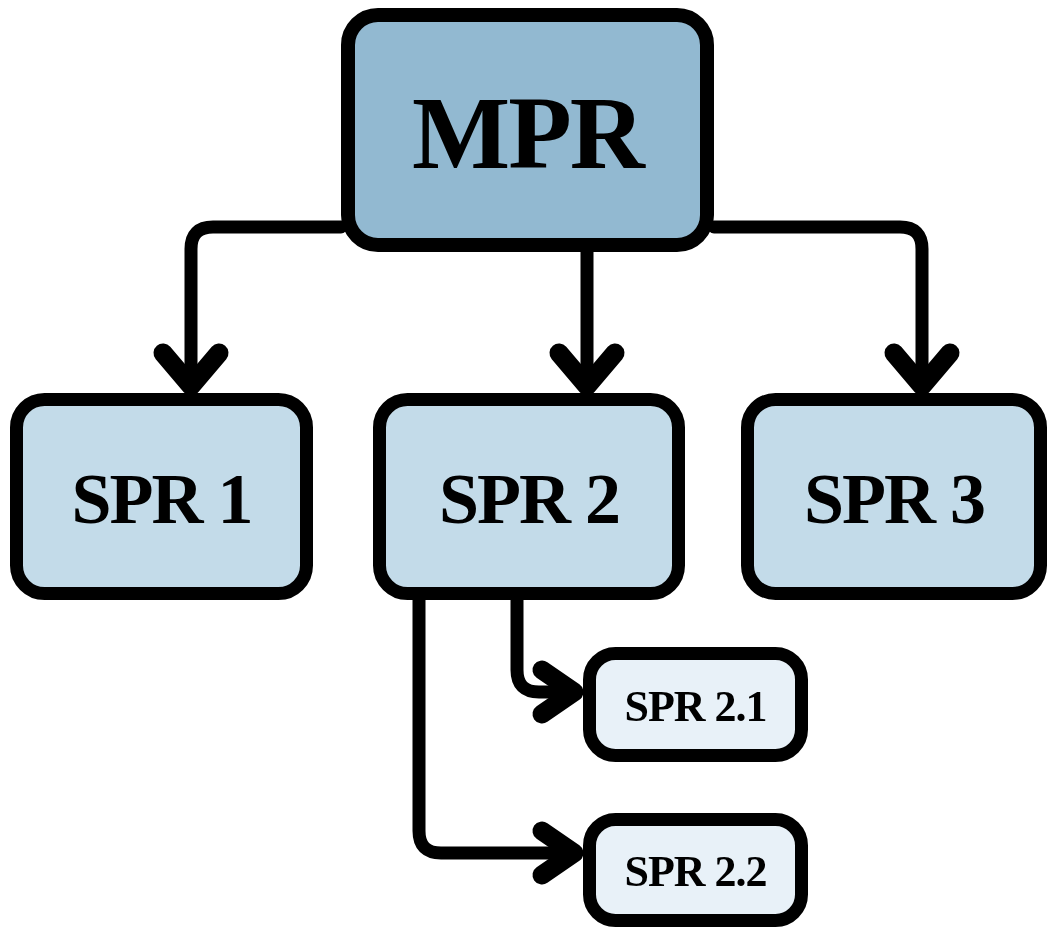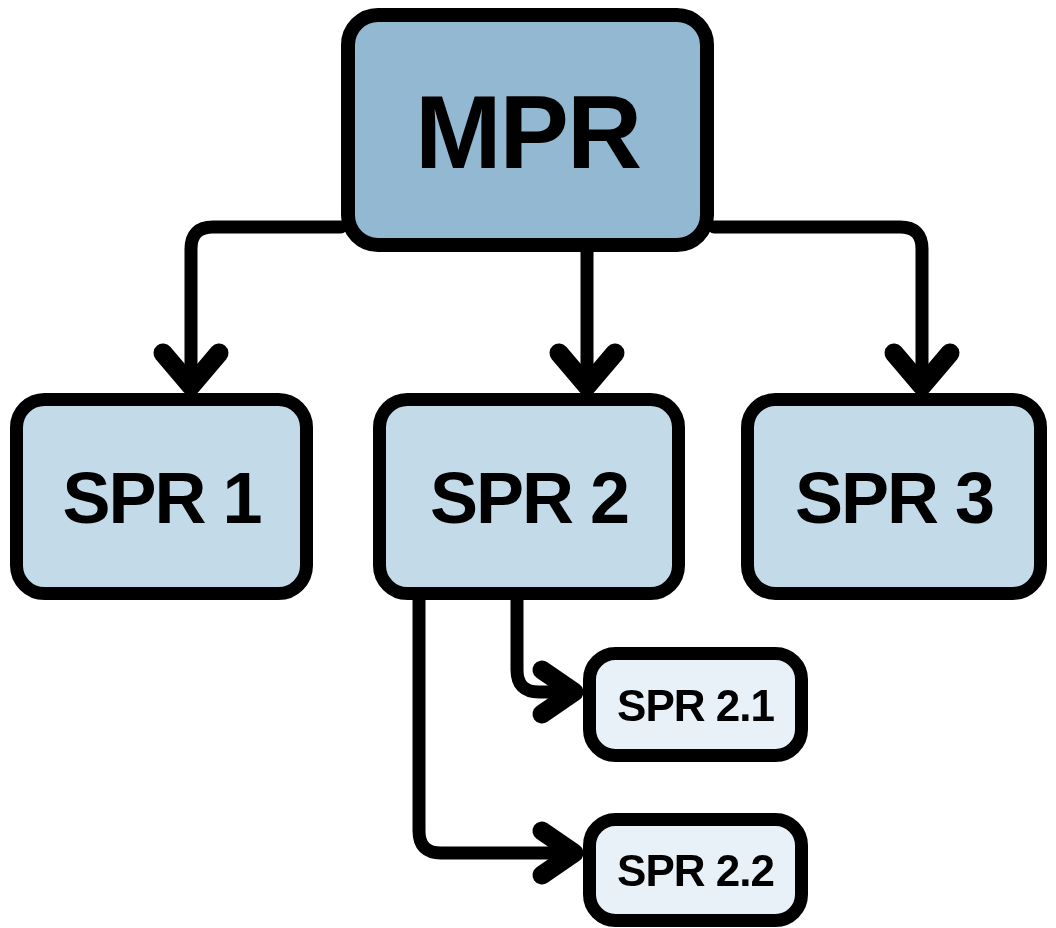--- a/index.html
+++ b/index.html
@@ -5,21 +5,21 @@
   html, body {
     margin: 0;
     padding: 0;
     background: #ffffff;
   }
   .stage {
     position: relative;
     width: 1056px;
     height: 928px;
     background: #ffffff;
-    font-family: Liberation Sans, sans-serif;
+    font-family: Liberation Serif, serif;
   }
   svg { display: block; }
   .edge-line {
     fill: none;
     stroke-width: 13;
     stroke-linecap: round;
     stroke-linejoin: round;
   }
   .arrowhead {
     fill: none;

